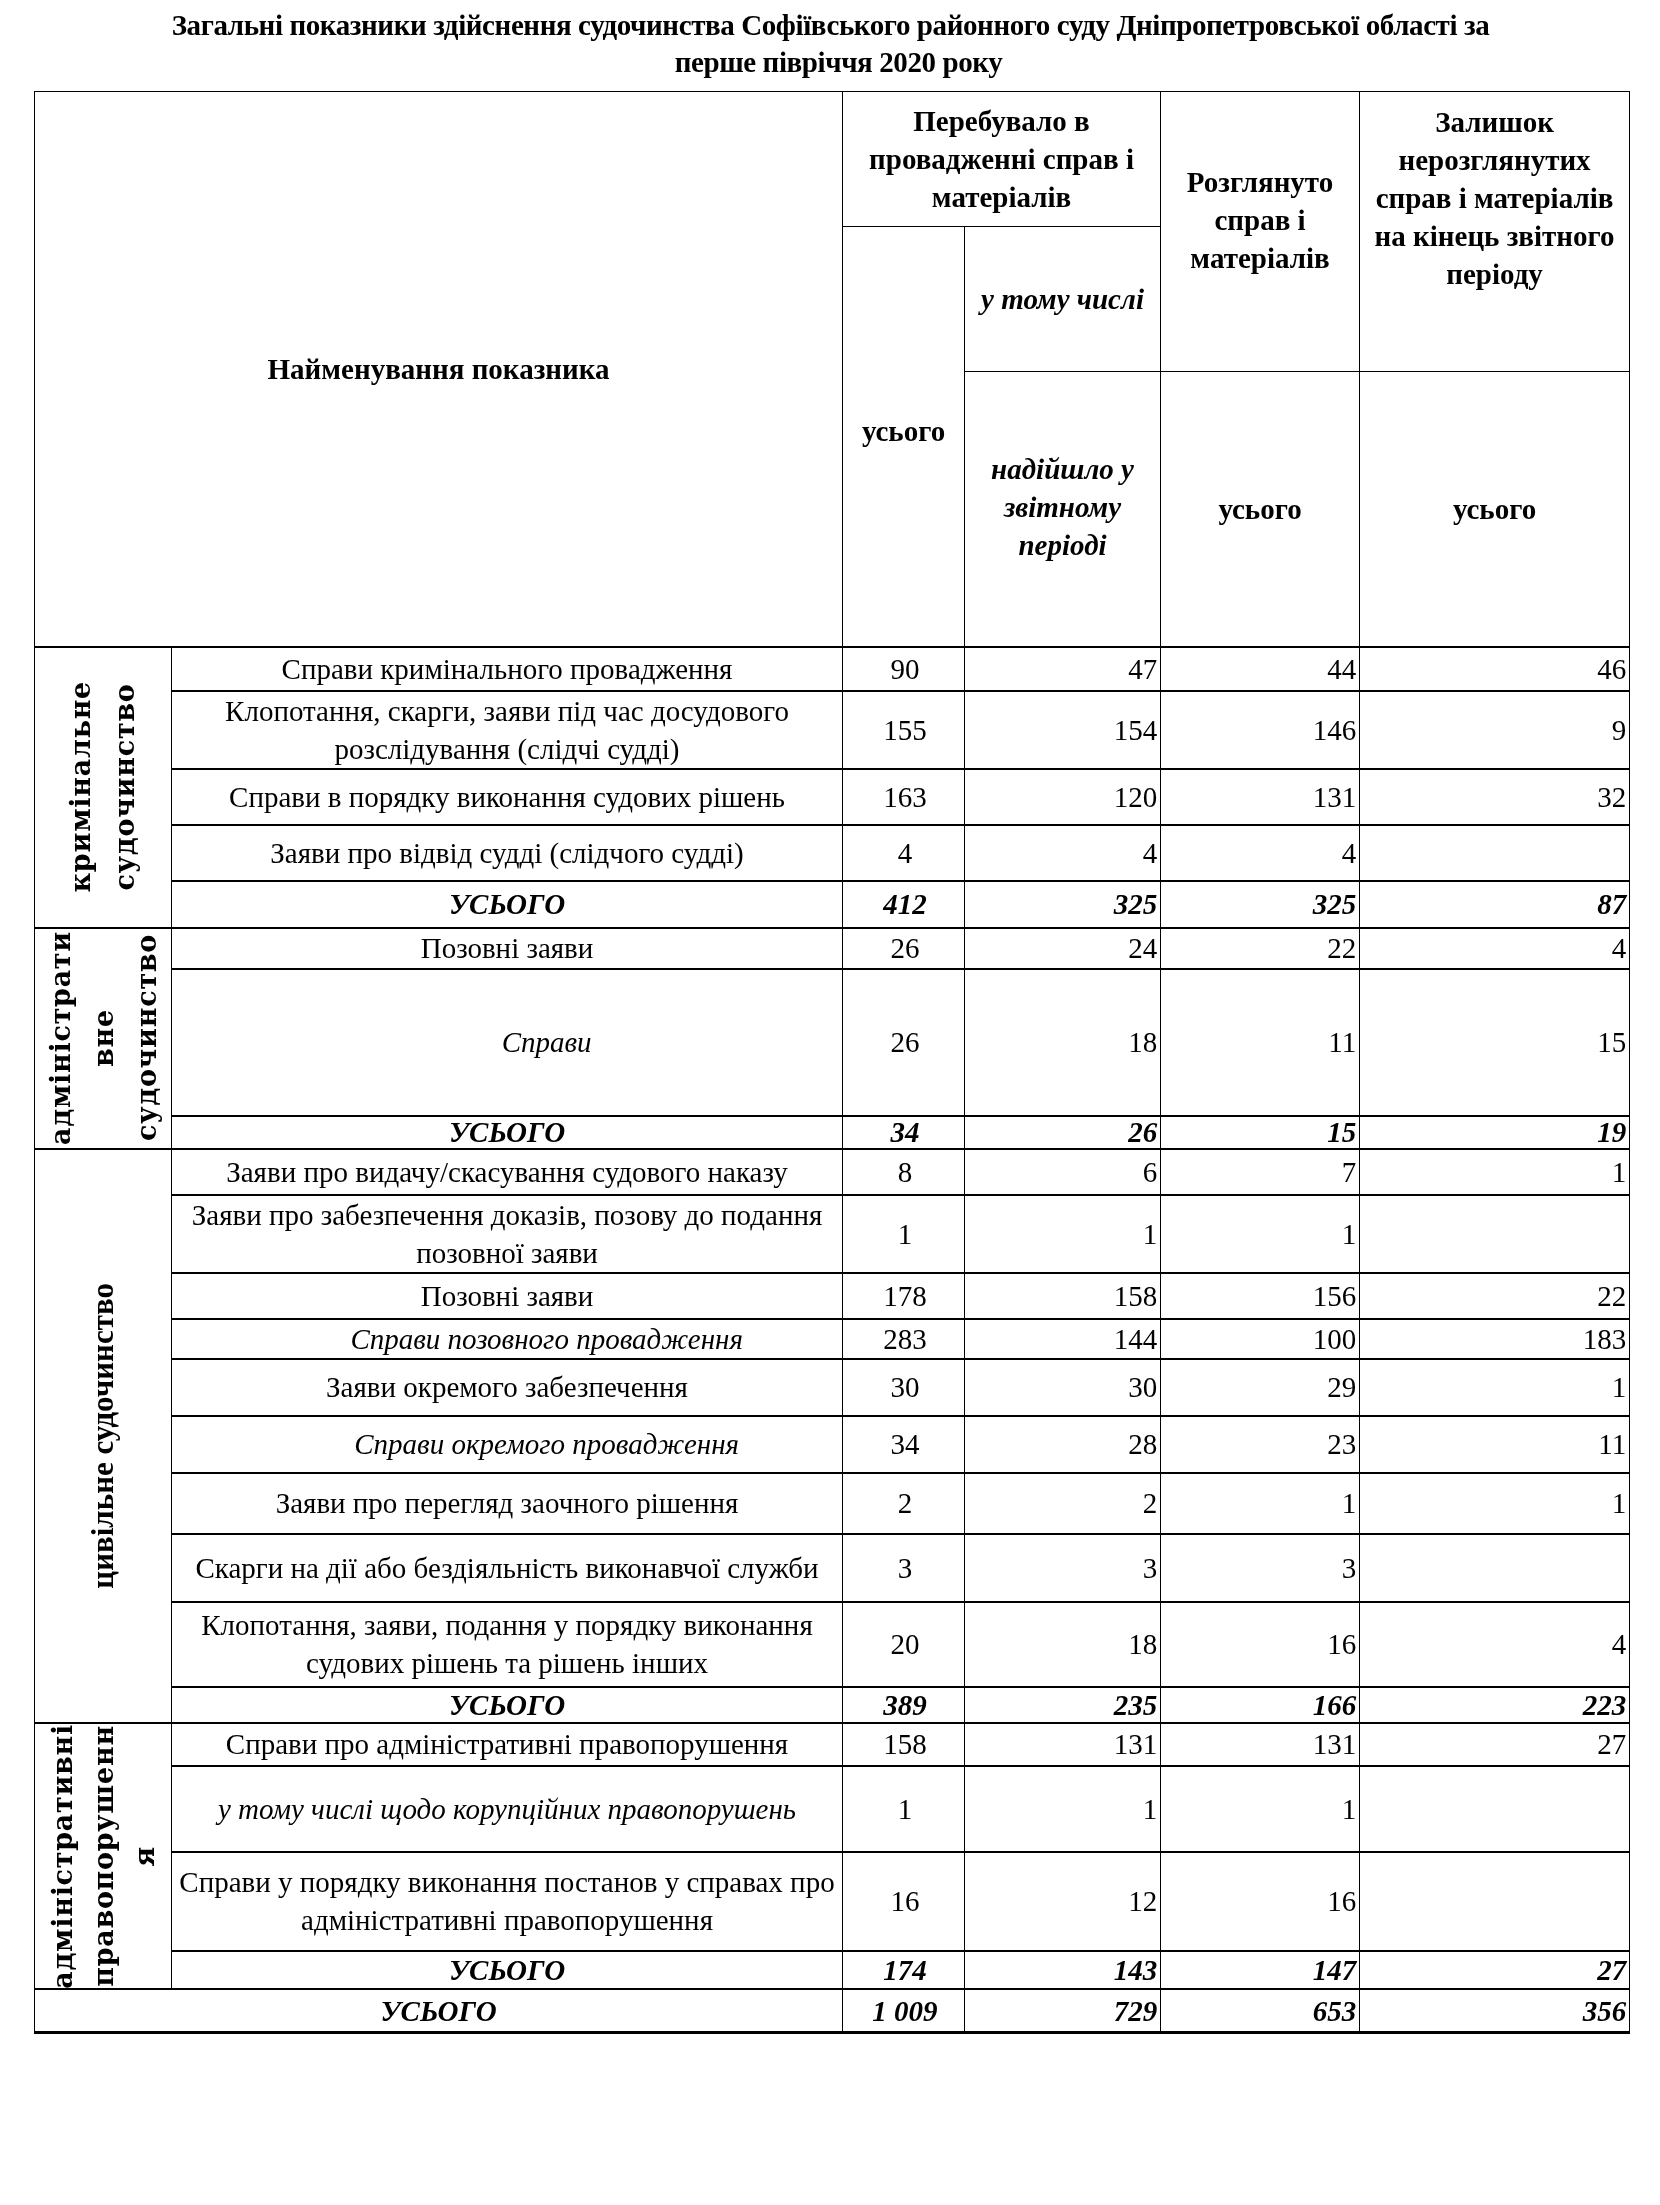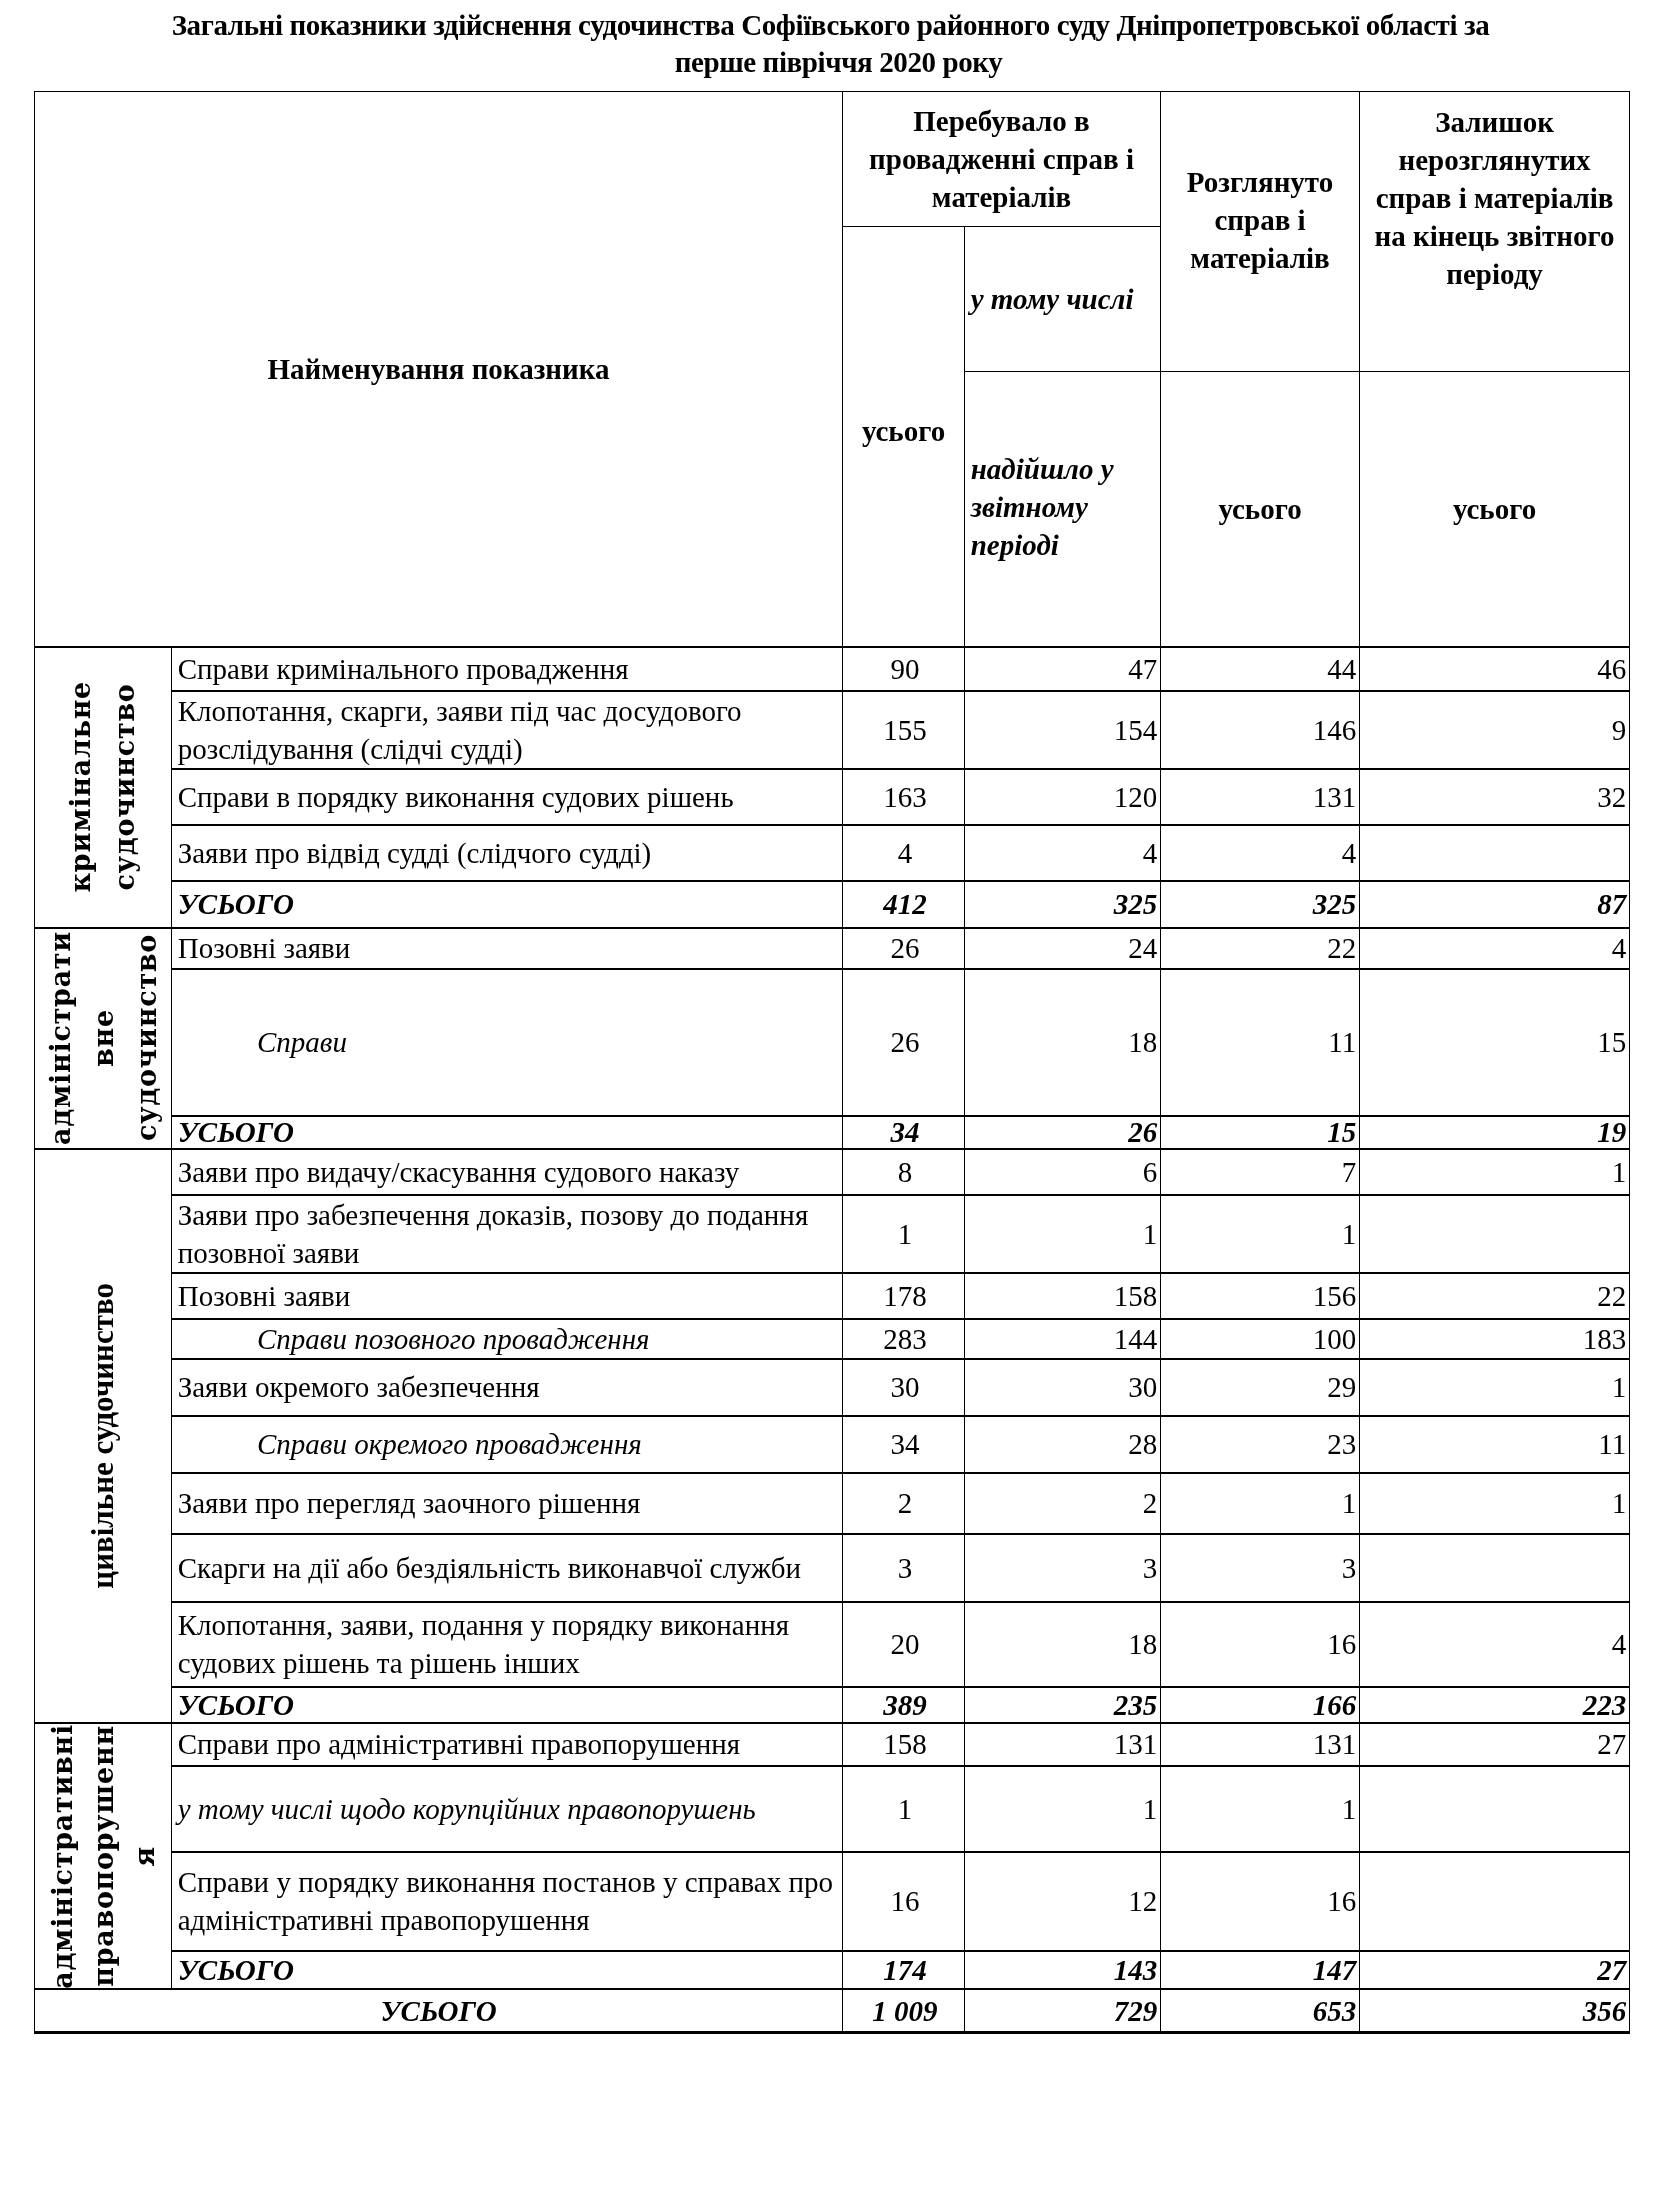--- a/index.html
+++ b/index.html
@@ -10,29 +10,29 @@
   .title.l1 { top: 7.1px; }
   .title.l2 { top: 44px; padding-left: 8px; }
 
   table.report { position: absolute; left: 34px; top: 91px; width: 1596px;
                  border-collapse: collapse; table-layout: fixed; }
   table.report td { border: 1.4px solid #000; padding: 0 5.7px; vertical-align: middle;
                     font-size: 29px; line-height: 38px; overflow: hidden; }
   table.report tr.rowline td { border-top: 2.8px solid #000; }
 
   .hdr { font-weight: bold; text-align: center; font-size: 29px; line-height: 40px; }
-  .hdr-it { font-style: italic; font-weight: bold; font-size: 29px; line-height: 40px; margin-left: 18px; }
+  .hdr-it { font-style: italic; font-weight: bold; text-align: center; font-size: 29px; line-height: 40px; margin-left: 18px; }
 
   .cat { padding: 0 !important; text-align: center; }
   .cat-inner { writing-mode: vertical-rl; transform: rotate(180deg);
                font-family: "DejaVu Serif", serif; font-weight: bold; font-size: 27px;
                line-height: 44px; letter-spacing: 0.7px; margin: 0 auto; text-align: center; white-space: pre-line; }
   .cat-inner.narrow { font-family: "Liberation Serif", serif; font-size: 31px; letter-spacing: 0; }
 
-  .lbl { text-align: left; }
+  .lbl { text-align: center; }
   .lbl.italic { font-style: italic; }
   .lbl.indent { padding-left: 85px; }
   .lbl.total { font-style: italic; font-weight: bold; }
   .lbl.grand { font-style: italic; font-weight: bold; text-align: center; }
 
   .num { text-align: right; padding-right: 2.8px !important; }
   .num.c1 { text-align: center; }
   .num.total { font-style: italic; font-weight: bold; }
 </style>
 </head>

